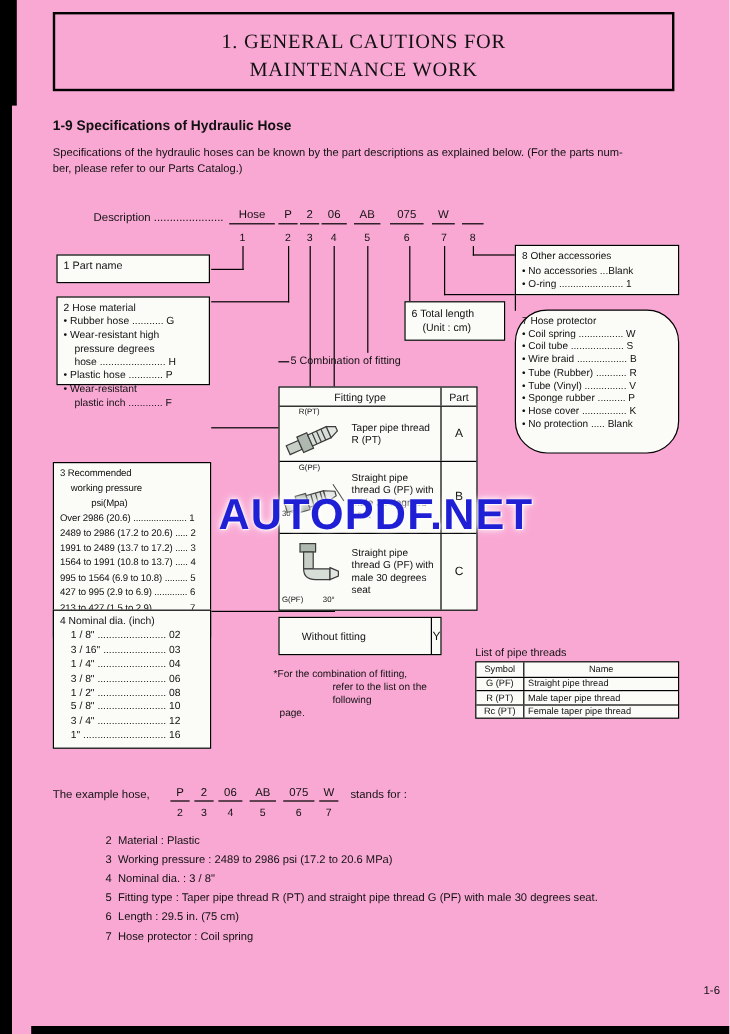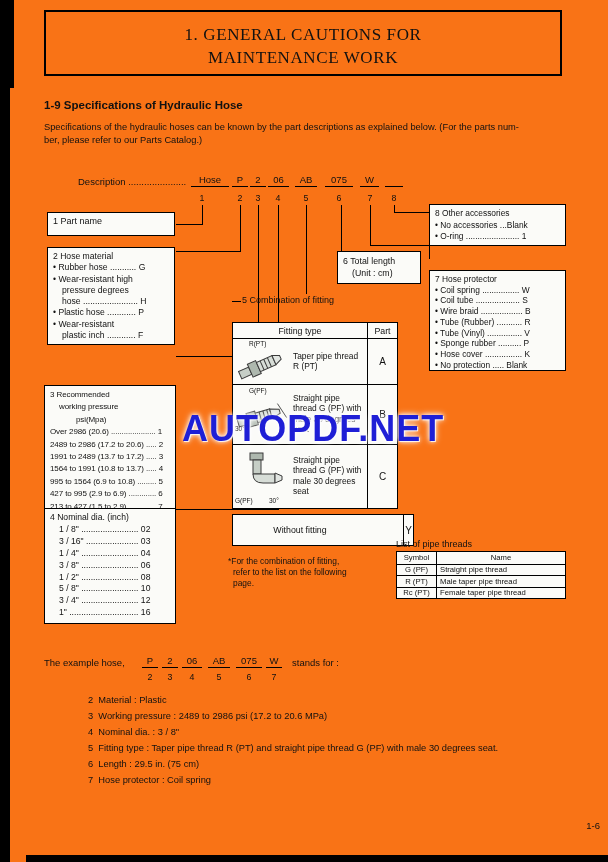--- a/index.html
+++ b/index.html
@@ -1,16 +1,16 @@
 <!DOCTYPE html>
 <html><head>
 <meta charset="utf-8">
 <style>
   html,body{margin:0;padding:0;background:#ffffff;}
-  .page{position:relative;width:608px;height:862px;background:#f97316;overflow:hidden;
+  .page{position:relative;width:608px;height:862px;background:#f9a8d4;overflow:hidden;
         font-family:"Liberation Sans",sans-serif;color:#111;}
   .page *{box-sizing:border-box;}
   .edge{position:absolute;background:#000;}
   .titlebox{position:absolute;left:44px;top:10px;width:518px;height:66px;border:2px solid #000;
             text-align:center;font-family:"Liberation Serif",serif;font-size:17px;letter-spacing:.6px;
             padding-top:11px;line-height:23px;}
   .sec-head{position:absolute;left:44px;top:99px;font-size:11.5px;font-weight:bold;}
   .intro{position:absolute;left:44px;font-size:9.3px;line-height:12.5px;white-space:nowrap;}
   .desc-label{position:absolute;left:78px;top:176px;font-size:9.5px;}
   .code-u{position:absolute;top:174px;border-bottom:1px solid #000;text-align:center;
@@ -30,21 +30,21 @@
   .fit-table{position:absolute;left:232px;top:322px;width:166px;border:1px solid #000;background:#fbfbf8;}
   .ft-header{display:flex;height:15px;font-size:8.8px;}
   .ft-header div{display:flex;align-items:center;justify-content:center;}
   .ft-type-h{width:134px;}
   .ft-code-h{flex:1;border-left:1px solid #000;}
   .ft-row{display:flex;border-top:1px solid #000;}
   .ft-cell{width:134px;position:relative;}
   .ft-code{flex:1;border-left:1px solid #000;display:flex;align-items:center;justify-content:center;font-size:10px;}
   .ft-text{position:absolute;left:60px;width:72px;font-size:8.4px;line-height:10.3px;}
   .diag-label{position:absolute;font-size:6.5px;}
-  .wo-box{position:absolute;left:232px;top:514px;width:182px;height:32px;border:1px solid #000;
+  .wo-box{position:absolute;left:232px;top:514px;width:136px;height:32px;border:1px solid #000;
           display:flex;background:#fbfbf8;gap:36px;}
   .wo-text{width:134px;display:flex;align-items:center;justify-content:center;font-size:8.8px;}
   .wo-code{flex:1;border-left:1px solid #000;display:flex;align-items:center;justify-content:center;font-size:10px;}
   .note{position:absolute;left:228px;top:556px;font-size:8.4px;line-height:11px;width:130px;}
   .pt-title{position:absolute;left:396px;top:539px;font-size:9px;}
   .pt-table{position:absolute;left:396px;top:551px;width:170px;border:1px solid #000;font-size:7.7px;background:#fbfbf8;}
   .pt-row{display:flex;height:11.5px;align-items:center;}
   .pt-row + .pt-row{border-top:1px solid #000;}
   .pt-sym{width:40px;text-align:right;border-right:1px solid #000;height:100%;display:flex;align-items:center;justify-content:center;}
   .pt-name{flex:1;padding-left:3px;}
@@ -110,21 +110,21 @@
   <div class="hline" style="left:370px;top:245px;width:60px;"></div>
   <div class="vline" style="left:429px;top:245px;height:14px;"></div>
   <div class="vline" style="left:394px;top:205px;height:8px;"></div>
   <div class="hline" style="left:394px;top:212px;width:36px;"></div>
   <div class="hline" style="left:232px;top:301px;width:9px;"></div>
 
   <div class="box" style="left:47px;top:212px;width:128px;height:24px;font-size:9px;">
     <div class="t">1 Part name</div>
   </div>
 
-  <div class="box b2" style="left:47px;top:247px;width:128px;height:98px;">
+  <div class="box b2" style="left:47px;top:247px;width:128px;height:74px;">
     <div class="t">2 Hose material</div>
     <div>• Rubber hose ........... G</div>
     <div>• Wear-resistant high</div>
     <div class="cont">pressure degrees</div>
     <div class="cont">hose ....................... H</div>
     <div>• Plastic hose ............ P</div>
     <div>• Wear-resistant</div>
     <div class="cont">plastic inch ............ F</div>
   </div>
 
@@ -154,21 +154,21 @@
     <div class="cont">1" ............................. 16</div>
   </div>
 
   <div class="lbl5">5 Combination of fitting</div>
 
   <div class="box" style="left:337px;top:251px;width:84px;height:33px;font-size:8.8px;line-height:12px;">
     <div>6 Total length</div>
     <div class="cont">(Unit : cm)</div>
   </div>
 
-  <div class="box b7" style="left:429px;top:270px;width:137px;height:101px;">
+  <div class="box b7" style="left:429px;top:258px;width:137px;height:120px;border-radius:27px;">
     <div class="t">7 Hose protector</div>
     <div>• Coil spring ................ W</div>
     <div>• Coil tube ................... S</div>
     <div>• Wire braid .................. B</div>
     <div>• Tube (Rubber) ........... R</div>
     <div>• Tube (Vinyl) ............... V</div>
     <div>• Sponge rubber .......... P</div>
     <div>• Hose cover ................ K</div>
     <div>• No protection ..... Blank</div>
   </div>
@@ -243,21 +243,21 @@
     </div>
   </div>
 
   <div class="wo-box">
     <div class="wo-text">Without fitting</div>
     <div class="wo-code">Y</div>
   </div>
 
   <div class="note">
     <div>*For the combination of fitting,</div>
-    <div style="padding-left:5px;">refer to the list on the following</div>
+    <div style="padding-left:5px;margin-left:44px;">refer to the list on the following</div>
     <div style="padding-left:5px;">page.</div>
   </div>
 
   <div class="pt-title">List of pipe threads</div>
   <div class="pt-table">
     <div class="pt-row">
       <div class="pt-sym">Symbol</div>
       <div class="pt-name hdr">Name</div>
     </div>
     <div class="pt-row">

